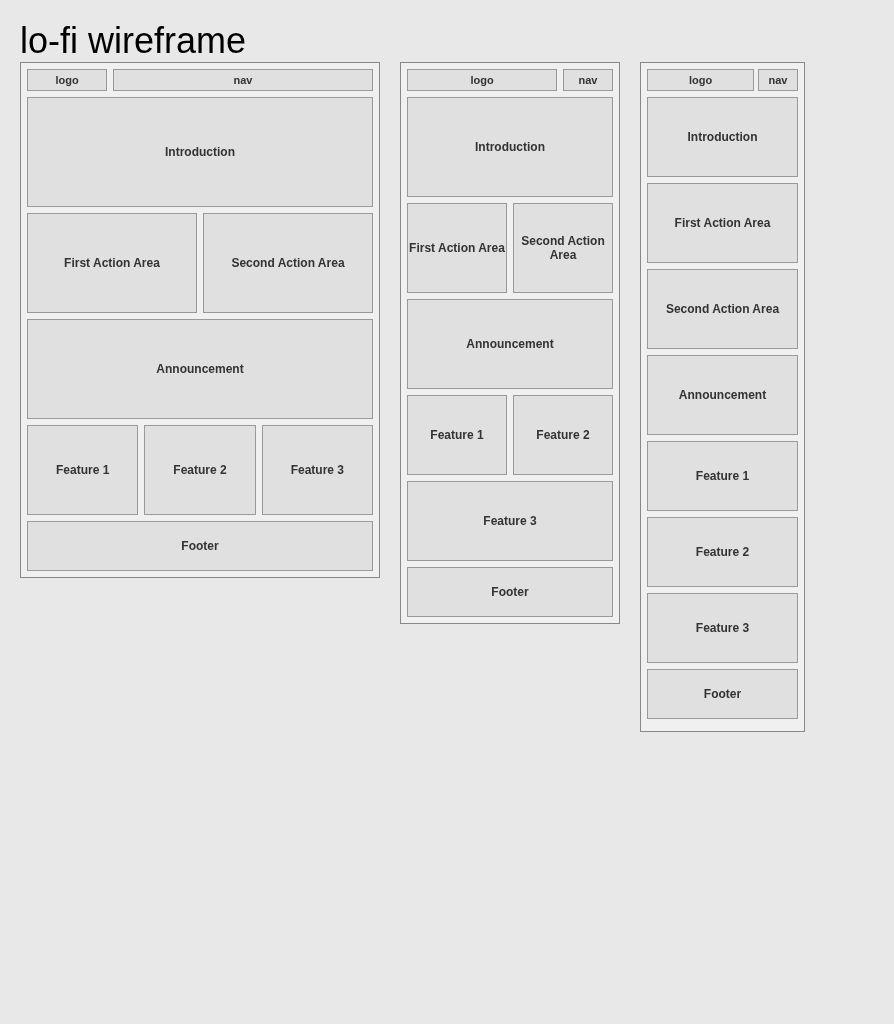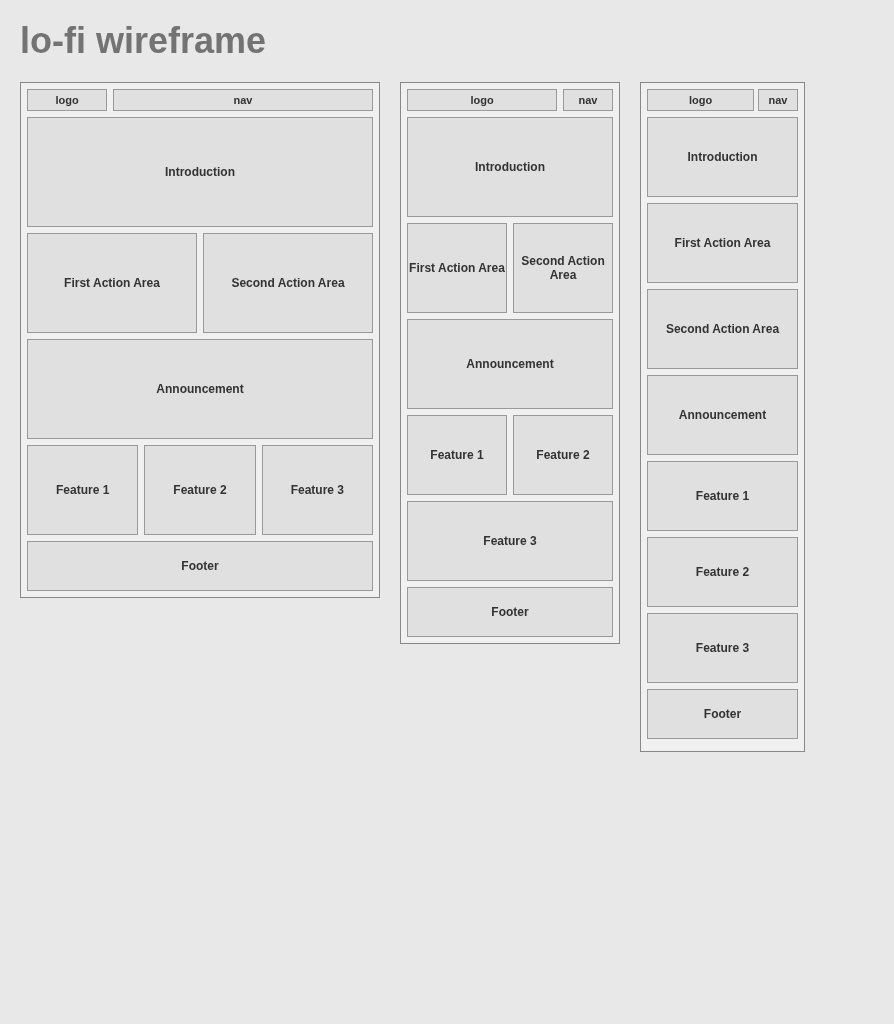--- a/index.html
+++ b/index.html
@@ -3,23 +3,22 @@
   <meta charset="utf-8">
   <style>
     * { box-sizing: border-box; margin: 0; padding: 0; }
     body {
       background-color: #e8e8e8;
       font-family: Arial, sans-serif;
       padding: 20px;
     }
     h1 {
       font-size: 36px;
-      font-weight: 700;
-      margin-bottom: 20px;
-      color: #737373;
+      font-weight: 400;
+      color: #000000;
     }
     .wireframes-container {
       display: flex;
       gap: 20px;
       align-items: flex-start;
     }
 
     
     .wireframe-box {
       background-color: #e0e0e0;

